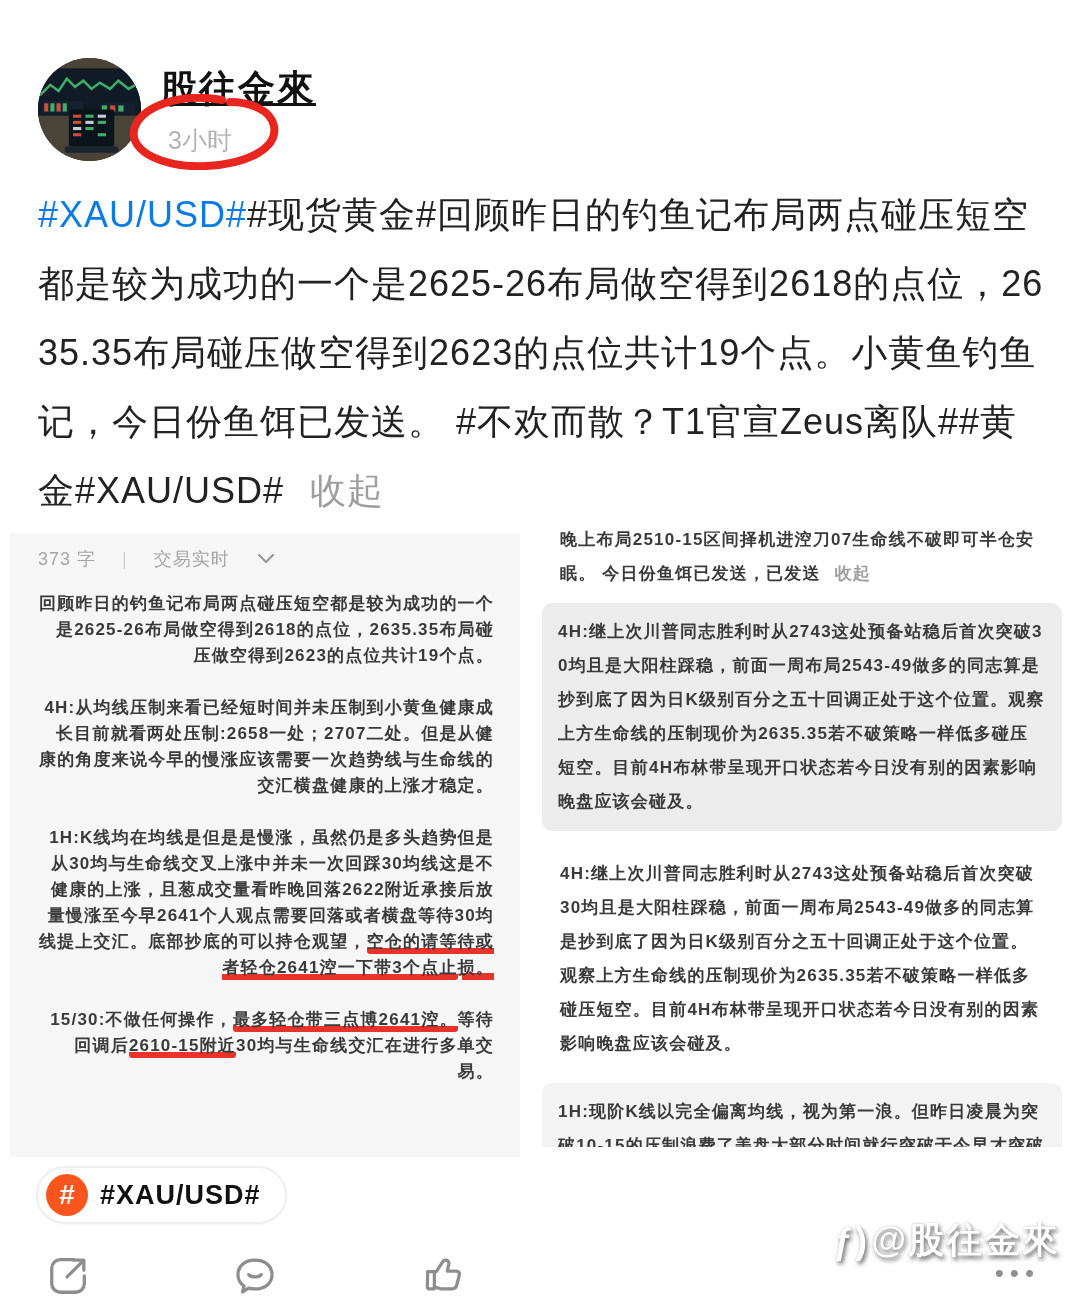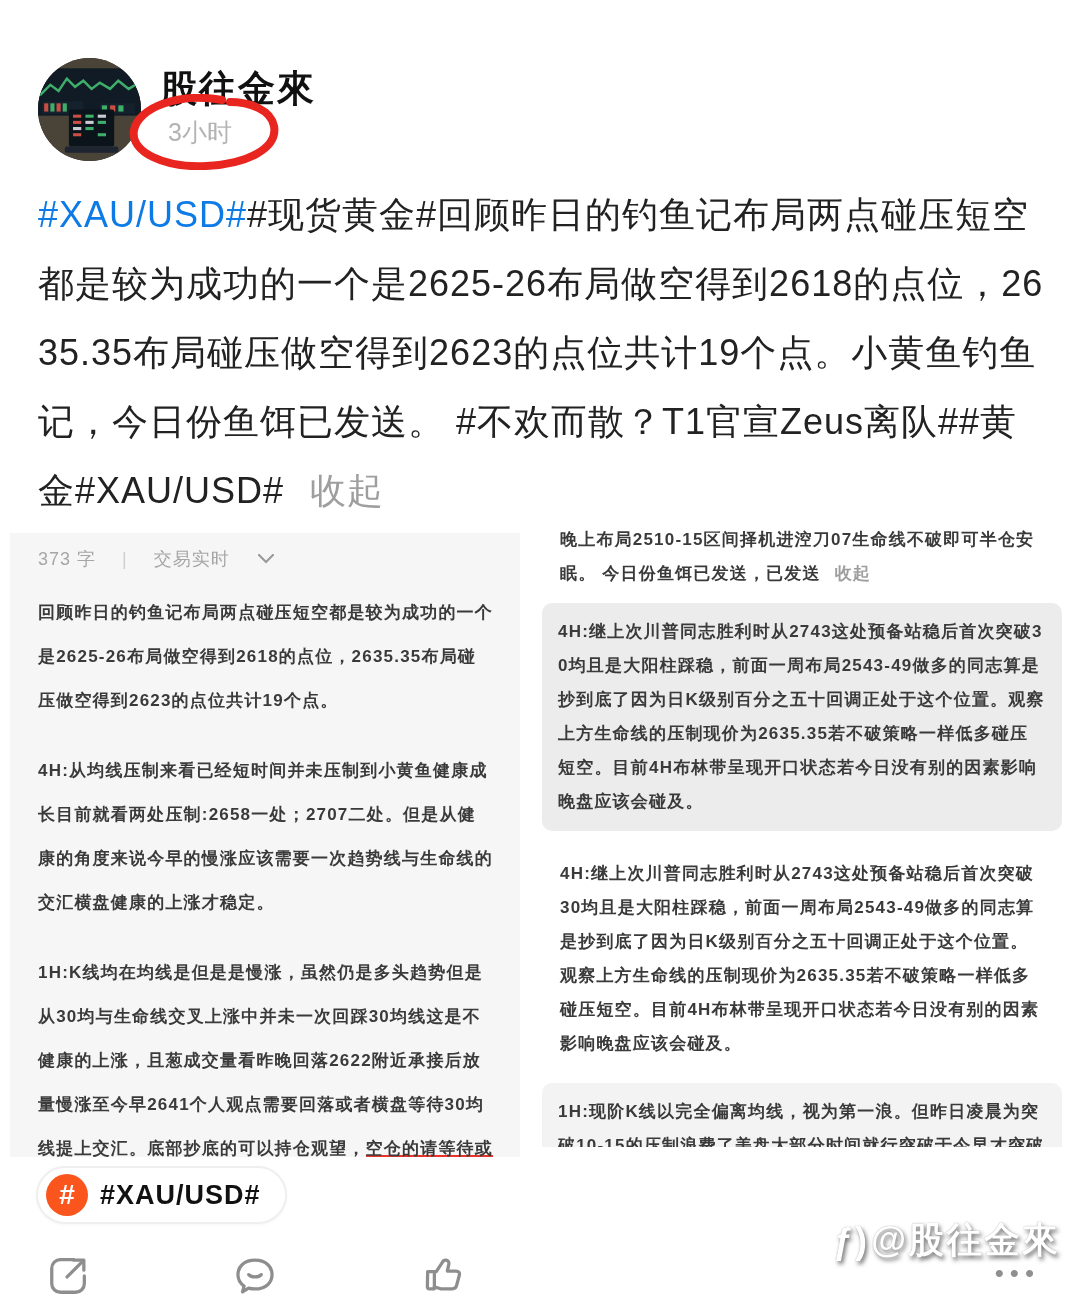--- a/index.html
+++ b/index.html
@@ -10,23 +10,24 @@
   }
   
   .avatar {
     position:absolute; left:38px; top:58px; width:103px; height:103px;
     border-radius:50%; overflow:hidden; background:#2a2a24;
   }
   .avatar svg { width:100%; height:100%; display:block; }
   .username {
     position:absolute; left:160px; top:64px; font-size:37px; font-weight:bold; color:#111;
     letter-spacing:2px;
+    text-decoration:underline;
   }
   .timestamp {
-    position:absolute; left:168px; top:116px; font-size:25px; color:#b3b3b3;
+    position:absolute; left:168px; top:124px; font-size:25px; color:#b3b3b3;
   }
   .red-circle {
     position:absolute; left:126px; top:94px; width:156px; height:76px; pointer-events:none;
   }
   
   .post-text {
     position:absolute; left:38px; top:180px; width:1008px;
     font-size:36px; line-height:69px; color:#222; letter-spacing:1px;
     word-break:break-all;
   }
@@ -37,21 +38,21 @@
   .left-shot {
     position:absolute; left:10px; top:533px; width:510px; height:624px;
     background:#f6f6f6; padding:14px 26px 0 28px; overflow:hidden;
   }
   .left-shot .meta {
     font-size:18px; color:#a6a6a6; font-weight:400; letter-spacing:1px;
     display:flex; align-items:center; gap:26px; margin-bottom:20px;
   }
   .left-shot .meta .sep { color:#cfcfcf; }
   .left-shot .meta svg { margin-left:2px; }
-  .left-shot p { line-height:44px; margin-bottom:26px; }
+  .left-shot p { line-height:26px; margin-bottom:26px;text-align:right; }
   .mark {
     background-image:linear-gradient(#e8332b,#e8332b);
     background-repeat:no-repeat; background-position:0 100%; background-size:100% 6px;
     padding-bottom:3px; border-radius:3px;
   }
   .mark-dash {
     background-image:linear-gradient(#e8332b,#e8332b);
     background-repeat:no-repeat; background-position:4px 100%; background-size:34px 7px;
     padding-bottom:3px;
   }

